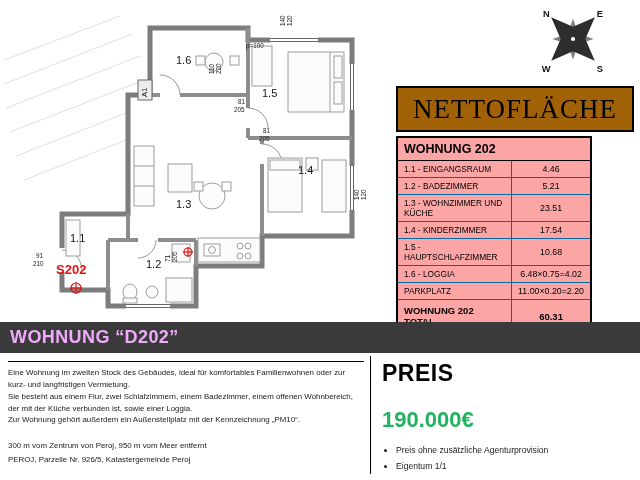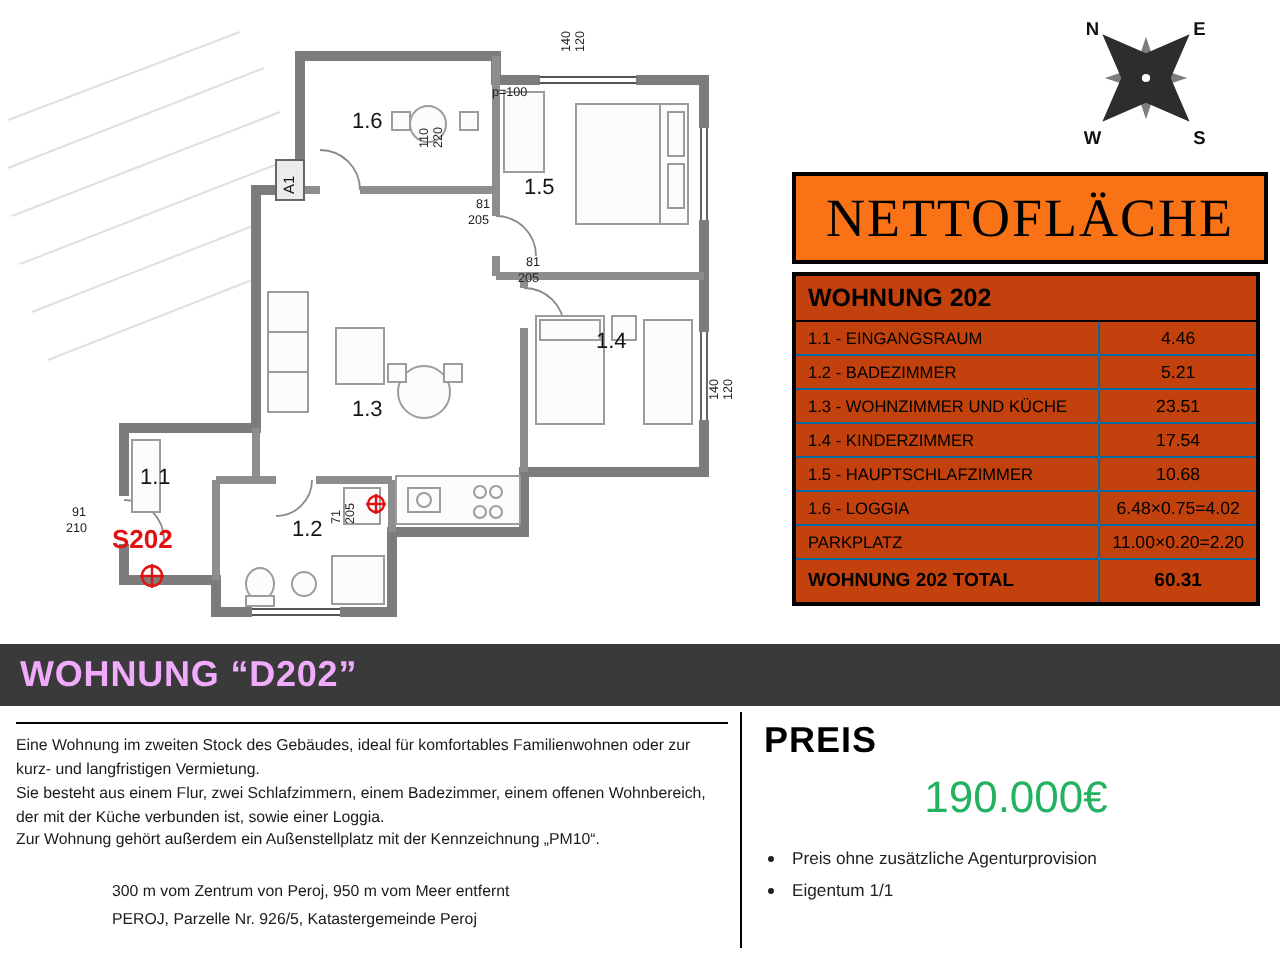--- a/index.html
+++ b/index.html
@@ -22,44 +22,44 @@
   .s202{fill:var(--red,#e01212);font-size:13px;font-weight:bold;}
   .a1box{fill:#ececec;stroke:#666;stroke-width:1;}
   .a1text{font-size:7.5px;fill:#111;}
 
   
   .side{position:absolute;left:392px;top:0;width:248px;height:322px;}
   .compass{position:absolute;left:146px;top:4px;width:70px;height:70px;}
   .star-axis{fill:#7d7d7d;}
   .star-diag{fill:#2d2d2d;}
   .compass text{font-size:9px;font-weight:bold;fill:#111;text-anchor:middle;}
-  .netto-box{position:absolute;left:4px;top:86px;width:234px;height:42px;border:2px solid #000;display:flex;align-items:center;justify-content:center;background:#f97316;}
+  .netto-box{position:absolute;left:4px;top:86px;width:234px;height:42px;border:2px solid #000;display:flex;align-items:center;justify-content:center;background:#a16207;}
   .netto-box span{font-family:"Liberation Serif",serif;font-size:27px;letter-spacing:1px;color:#000;white-space:nowrap;}
-  table.netto{position:absolute;left:4px;top:136px;width:234px;border-collapse:collapse;border:2px solid #000;background:#c2410c;}
+  table.netto{position:absolute;left:4px;top:136px;width:196px;border-collapse:collapse;border:2px solid #000;background:#fca5a5;}
   table.netto th{border:1.5px solid #000;text-align:left;padding:4px 6px;font-size:12.5px;color:#000;}
   table.netto td{border:1px solid #0369a1;padding:3px 6px;font-size:8.3px;color:#000;}
   table.netto td.val{width:62px;text-align:center;font-size:8.8px;}
   table.netto tr.total td{font-weight:bold;font-size:9.5px;padding:5px 6px;}
   table.netto tr.total td.val{font-size:9.5px;}
 
   
   .banner{position:absolute;left:0;top:322px;width:640px;height:31px;background:var(--banner,#3a3a3a);color:#f0abfc;display:flex;align-items:center;}
   .banner span{margin-left:10px;font-size:18px;font-weight:bold;letter-spacing:0.4px;}
 
   
   .desc{position:absolute;left:8px;top:357px;width:356px;}
   .desc-heading{font-size:11.5px;font-weight:bold;color:#000;}
   .rule{height:1px;background:#000;margin:4px 0 5px 0;width:356px;}
   .desc p{margin:0;font-size:7.9px;line-height:1.5;color:#1a1a1a;}
-  .loc{margin-top:13px;margin-left:48px;}
+  .loc{margin-top:13px;}
   .loc p{line-height:1.7;}
   .vline{position:absolute;left:370px;top:356px;width:1px;height:118px;background:#000;}
   .price{position:absolute;left:382px;top:360px;width:252px;}
-  .price-heading{font-size:18px;font-weight:bold;color:#000;letter-spacing:0.5px;}
-  .price-value{font-size:22px;font-weight:normal;color:var(--green,#23b25f);margin-top:5px;text-align:center;}
+  .price-heading{font-size:23px;font-weight:bold;color:#000;letter-spacing:0.5px;}
+  .price-value{font-size:22px;font-weight:bold;color:var(--green,#23b25f);margin-top:20px;}
   .price ul{margin:12px 0 0 14px;padding:0;}
   .price li{font-size:8.6px;color:#222;margin-bottom:6px;}
 </style>
 </head>
 <body>
 
 <div class="page">
 
   <svg class="plan" viewBox="0 0 392 322">
     <g class="hatch">

